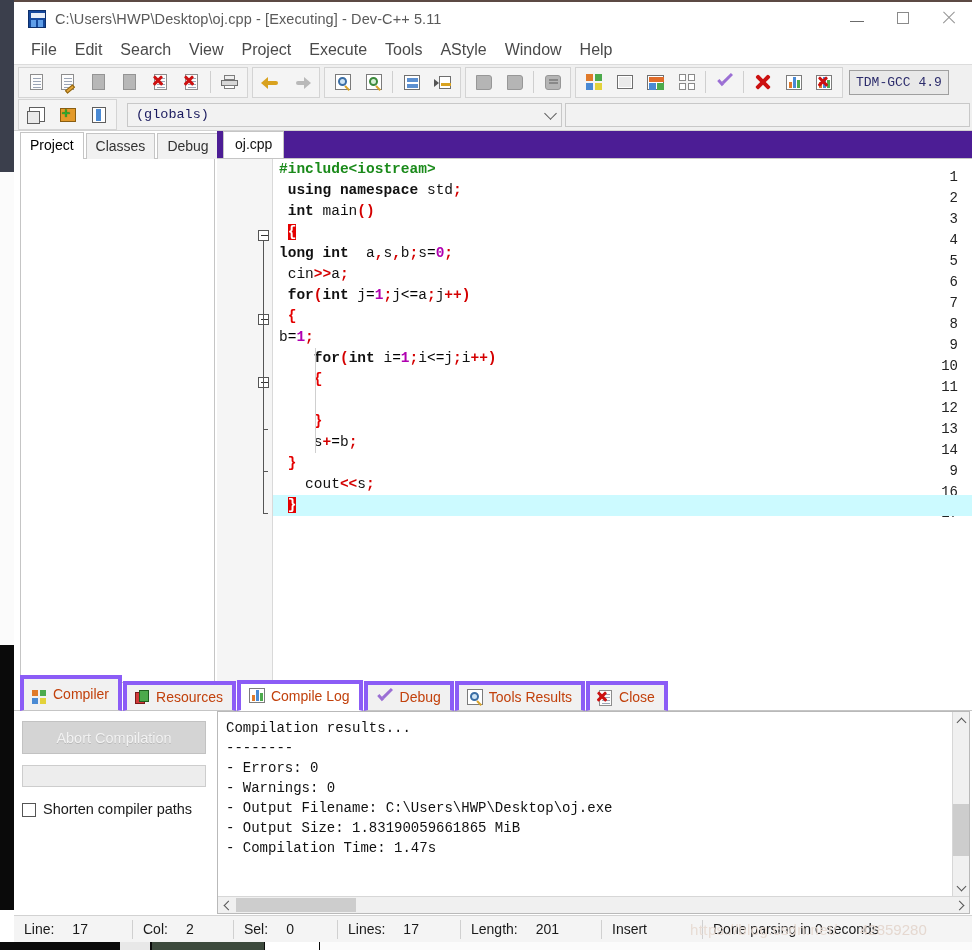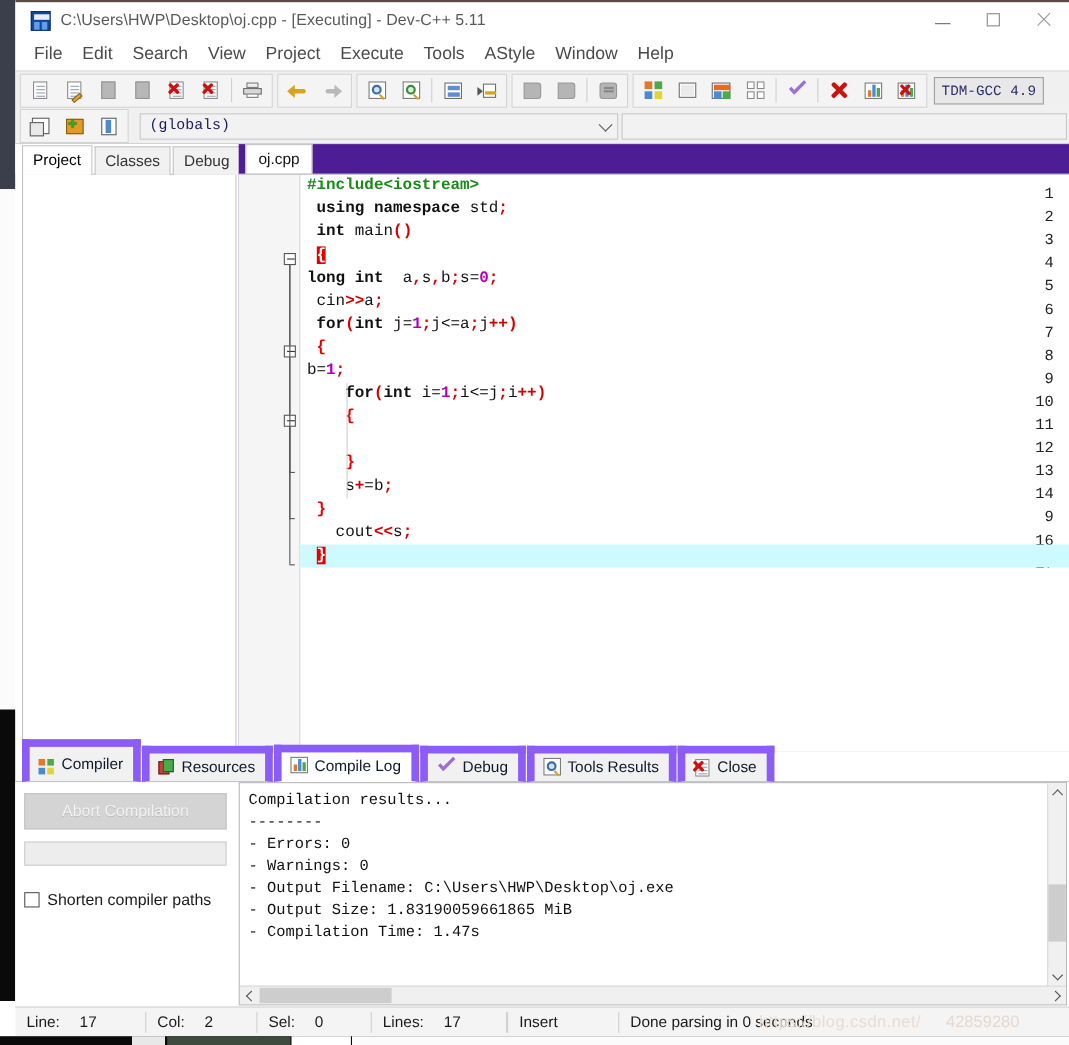--- a/index.html
+++ b/index.html
@@ -399,41 +399,41 @@
   .bottompanel {
     position: absolute; left: 14px; top: 683px; width: 958px; height: 232px;
     background: #ffffff;
   }
   .btabstrip {
     display: flex; align-items: flex-end; height: 28px; padding-left: 6px;
     border-bottom: 1px solid #c5c5c5;
   }
   .btab {
     display: flex; align-items: center; gap: 6px;
-    padding: 4px 9px 5px 8px; font-size: 14px; color: #0f172a;
-    border: 7px solid #8b5cf6; border-bottom: 1px solid #c5c5c5;
+    padding: 4px 9px 5px 8px; font-size: 14px; color: #c2410c;
+    border: 4px solid #8b5cf6; border-bottom: 1px solid #c5c5c5;
     background: #f1f1f1; margin-right: 1px; position: relative; top: 1px;
   }
   .btab.active {
     background: #ffffff; border-bottom: 1px solid #ffffff; padding-bottom: 6px;
   }
   .bp-body { display: flex; height: 203px; }
   .bp-left {
     width: 203px; padding: 10px 8px 0 8px; background: #fff;
   }
   .abort-btn {
     width: 184px; height: 33px; background: #d4d4d4; border: 1px solid #c2c2c2;
     color: #f2f2f2; font-size: 14.5px; display: flex;
     align-items: center; justify-content: center; text-shadow: 0 1px 0 #b9b9b9;
   }
   .prog-bar {
     width: 184px; height: 22px; background: #ededed; border: 1px solid #cdcdcd;
     margin-top: 11px;
   }
-  .chk-row { display: flex; align-items: flex-start; gap: 7px; margin-top: 24px; }
+  .chk-row { display: flex; align-items: flex-end; gap: 7px; margin-top: 14px; }
   .chk-box { width: 14px; height: 14px; border: 1.4px solid #555; background: #fff; }
   .chk-label { font-size: 14.5px; color: #1a1a1a; }
   .bp-right {
     flex: 1; margin-right: 2px; border: 1px solid #b9b9b9;
     background: #ffffff; position: relative; overflow: hidden;
   }
   .logtext {
     padding: 6px 8px; font-family: "Liberation Mono", monospace;
     font-size: 14px; color: #111; line-height: 20px; white-space: pre;
   }
@@ -896,20 +896,24 @@
     <div class="sb-cell" style="width:103px">
       <span class="lab">Sel:</span>
       <span>0</span>
     </div>
     <div class="sb-div"></div>
     <div class="sb-cell" style="width:122px">
       <span class="lab">Lines:</span>
       <span>17</span>
     </div>
     <div class="sb-div"></div>
+    <div class="sb-cell" style="width:140px">
+      <span class="lab">Length:</span>
+      <span>201</span>
+    </div>
     <div class="sb-div"></div>
     <div class="sb-cell" style="width:100px">Insert</div>
     <div class="sb-div"></div>
     <div class="sb-cell">Done parsing in 0 seconds</div>
   </div>
 
   <div class="watermark">https://blog.csdn.net/</div>
   <div class="watermark2">42859280</div>
 
   <div class="taskbar"></div>

